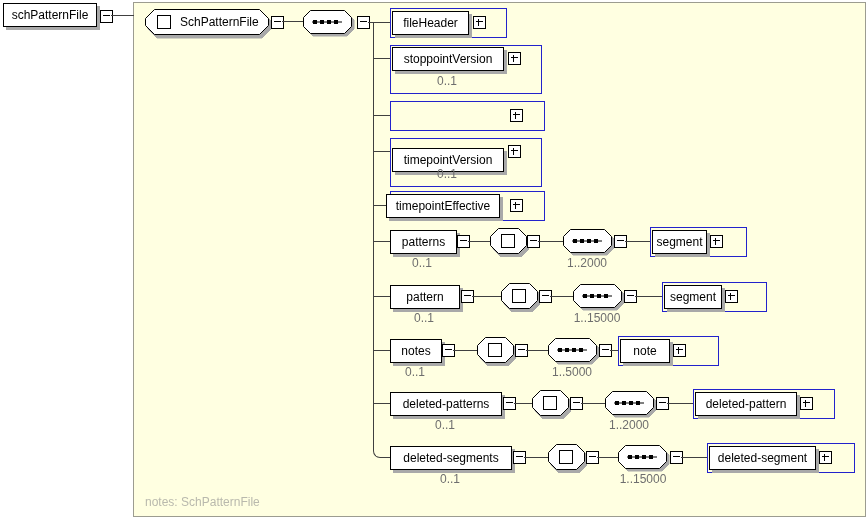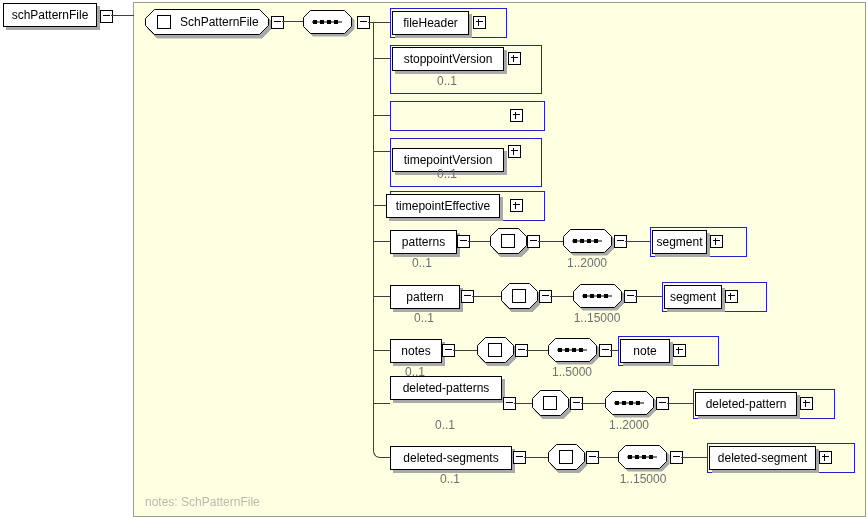--- a/index.html
+++ b/index.html
@@ -208,21 +208,21 @@
   </svg>
   <div class="abs occ" style="left:572px;top:365px">1..5000</div>
   <div class="abs toggle" style="left:599px;top:344px"></div>
   <div class="abs hline" style="left:610px;top:350px;width:8px"></div>
   <div class="abs bluebox" style="left:618px;top:336px;width:99px;height:28px"></div>
   <div class="abs ebox" style="left:620px;top:339px;width:48px">
     <span>note</span>
   </div>
   <div class="abs toggle plus" style="left:673px;top:344px"></div>
 
-  <div class="abs ebox" style="left:390px;top:376px;width:110px">
+  <div class="abs ebox" style="left:390px;top:392px;width:110px">
     <span>deleted-patterns</span>
   </div>
   <div class="abs toggle" style="left:503px;top:397px"></div>
   <div class="abs occ" style="left:445px;top:418px">0..1</div>
   <div class="abs hline" style="left:514px;top:403px;width:18px"></div>
   <svg class="abs" style="left:532px;top:390px" width="39" height="29">
     <path d="M11 3 H31 L39 11 V21 L31 29 H11 L3 21 V11 Z" fill="#a9a9a9" stroke="#a9a9a9"></path>
     <path d="M8.5 .5 H28.5 L36.5 8.5 V17.5 L28.5 25.5 H8.5 L.5 17.5 V8.5 Z" fill="#ffffff" stroke="#000"></path>
     <rect x="11.5" y="6.5" width="13" height="13" fill="#ffffff" stroke="#000"></rect>
   </svg>

